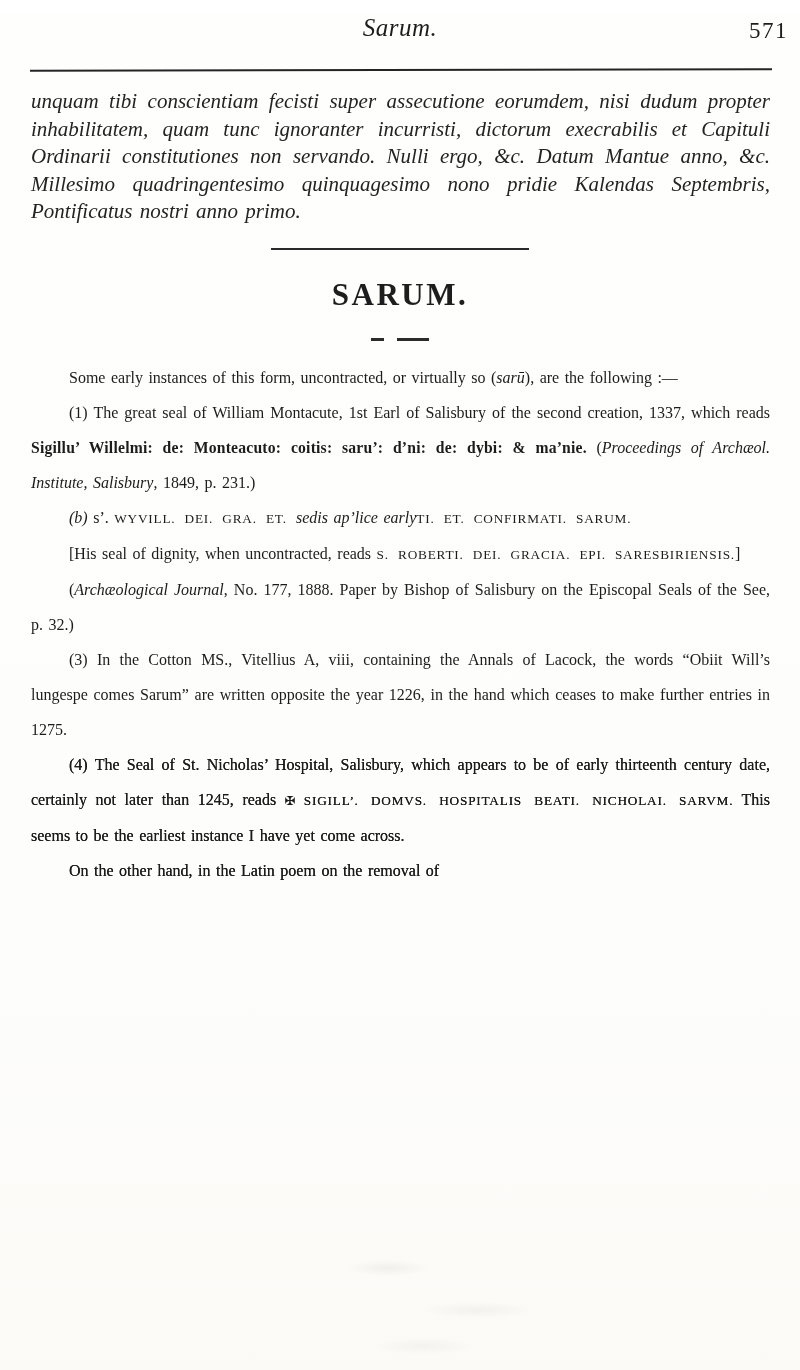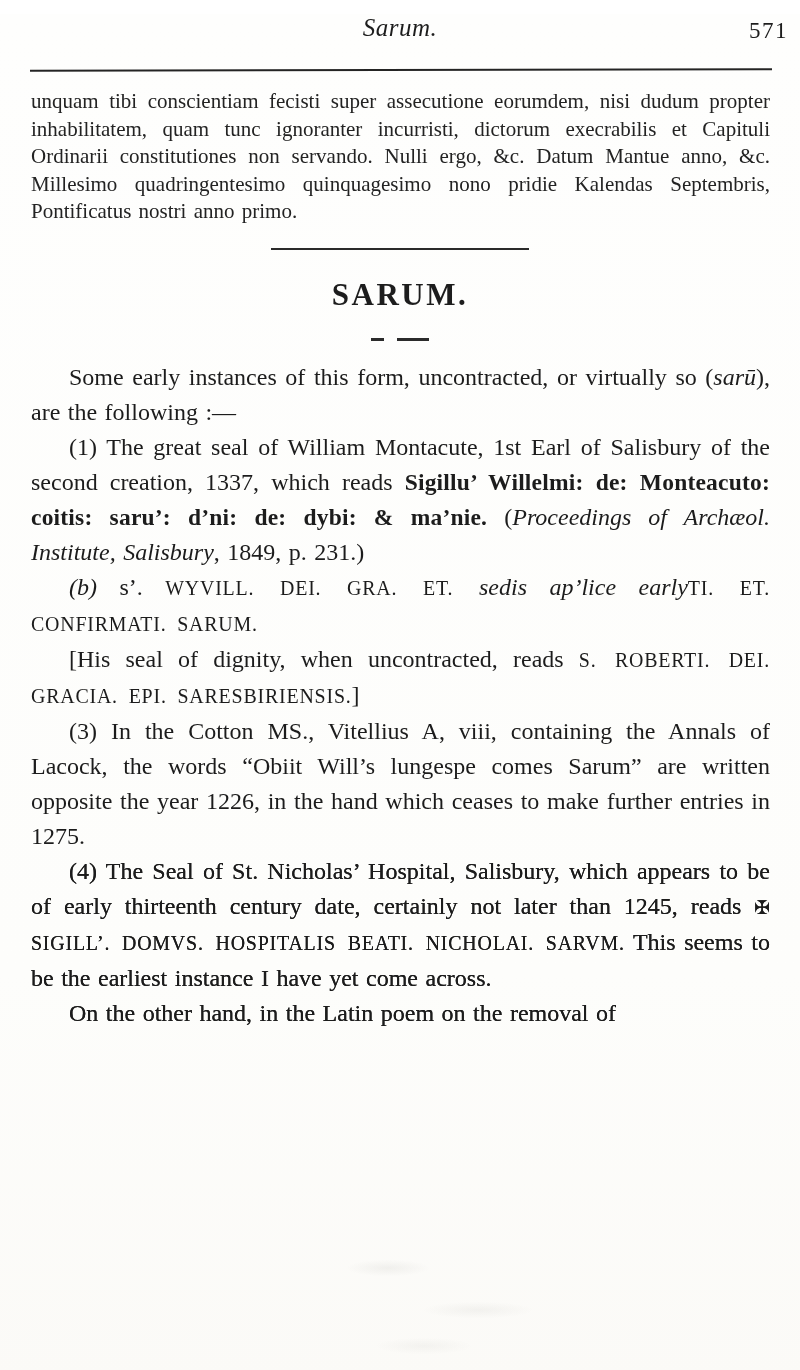--- a/index.html
+++ b/index.html
@@ -41,20 +41,21 @@
     margin: 11px 28px 0 30px;
     border: 0; border-top: 2px solid #242424;
     transform: rotate(-0.12deg);
   }
   .top-text {
     margin: 17px 30px 0 31px;
     font-size: 21px;
     line-height: 27.5px;
     text-align: justify;
     color: #232323;
+    font-style: italic;
   }
   .top-text p { margin: 0; word-spacing: 2px; }
   .mid-rule {
     width: 258px;
     margin: 22px auto 0 auto;
     border: 0; border-top: 2px solid #2a2a2a;
   }
   .section-heading {
     margin-top: 27px;
     text-align: center;
@@ -64,21 +65,21 @@
   }
   .ornament { margin-top: 25px; height: 5px; text-align: center; font-size: 0; }
   .ornament .bar {
     display: inline-block; vertical-align: middle;
     height: 3px; background: #2b2b2b;
   }
   .ornament .bar-short { width: 13px; margin-right: 13px; }
   .ornament .bar-long  { width: 32px; }
   .main-text {
     margin: 17px 30px 13px 31px;
-    font-size: 24px;
+    font-size: 16px;
     line-height: 35px;
     text-align: justify;
     color: #1c1c1c;
   }
   .main-text p { margin: 0; text-indent: 38px; word-spacing: 1.5px; }
   .seg-italic { font-style: italic; }
   .seg-blackletter {
     font-weight: bold;
     font-size: 0.98em;
     letter-spacing: 0.2px;
@@ -116,20 +117,21 @@
 
   <div class="ornament">
     <span class="bar bar-short"></span><span class="bar bar-long"></span>
   </div>
 
   <div class="main-text">
       <p><span class="seg-roman">Some early instances of this form, uncontracted, or virtually so (</span><span class="seg-italic">sarū</span><span class="seg-roman">), are the following :—</span></p>
       <p><span class="seg-roman">(1)  The great seal of William Montacute, 1st Earl of Salisbury of the second creation, 1337, which reads </span><span class="seg-blackletter">Sigillu’ Willelmi: de: Monteacuto: coitis: saru’: d’ni: de: dybi: &amp; ma’nie.</span><span class="seg-roman">  (</span><span class="seg-italic">Proceedings of Archæol. Institute, Salisbury</span><span class="seg-roman">, 1849, p. 231.)</span></p>
       <p><span class="seg-italic">(b)</span><span class="seg-roman"> s’. </span><span class="seg-caps">WYVILL. DEI. GRA. ET. </span><span class="seg-italic">sedis ap’lice early</span><span class="seg-caps">TI. ET. CONFIRMATI. SARUM.</span></p>
       <p><span class="seg-roman">[His seal of dignity, when uncontracted, reads </span><span class="seg-caps">S. ROBERTI. DEI. GRACIA. EPI. SARESBIRIENSIS.</span><span class="seg-roman">]</span></p>
+      <p><span class="seg-roman">(</span><span class="seg-italic">Archæological Journal</span><span class="seg-roman">, No. 177, 1888.  Paper by Bishop of Salisbury on the Episcopal Seals of the See, p. 32.)</span></p>
       <p><span class="seg-roman">(3) In the Cotton MS., Vitellius A, viii, containing the Annals of Lacock, the words “Obiit Will’s lungespe comes Sarum” are written opposite the year 1226, in the hand which ceases to make further entries in 1275.</span></p>
       <p class="ink-heavy"><span class="seg-roman">(4) The Seal of St. Nicholas’ Hospital, Salisbury, which appears to be of early thirteenth century date, certainly not later than 1245, reads </span><span class="seg-cross">✠</span><span class="seg-roman"> </span><span class="seg-caps">SIGILL’. DOMVS. HOSPITALIS BEATI. NICHOLAI. SARVM.</span><span class="seg-roman">  This seems to be the earliest instance I have yet come across.</span></p>
       <p class="ink-heavy"><span class="seg-roman">On the other hand, in the Latin poem on the removal of</span></p>
     </div>
 
   <div class="ghosting"></div>
 
 </div>
 
 </body></html>

